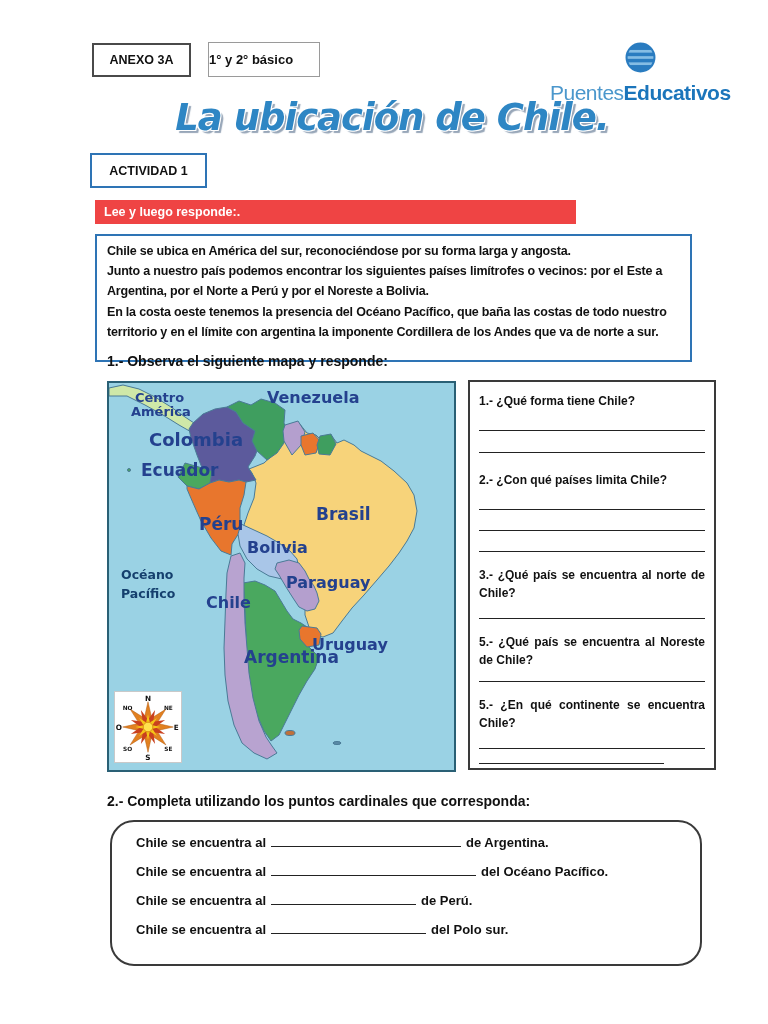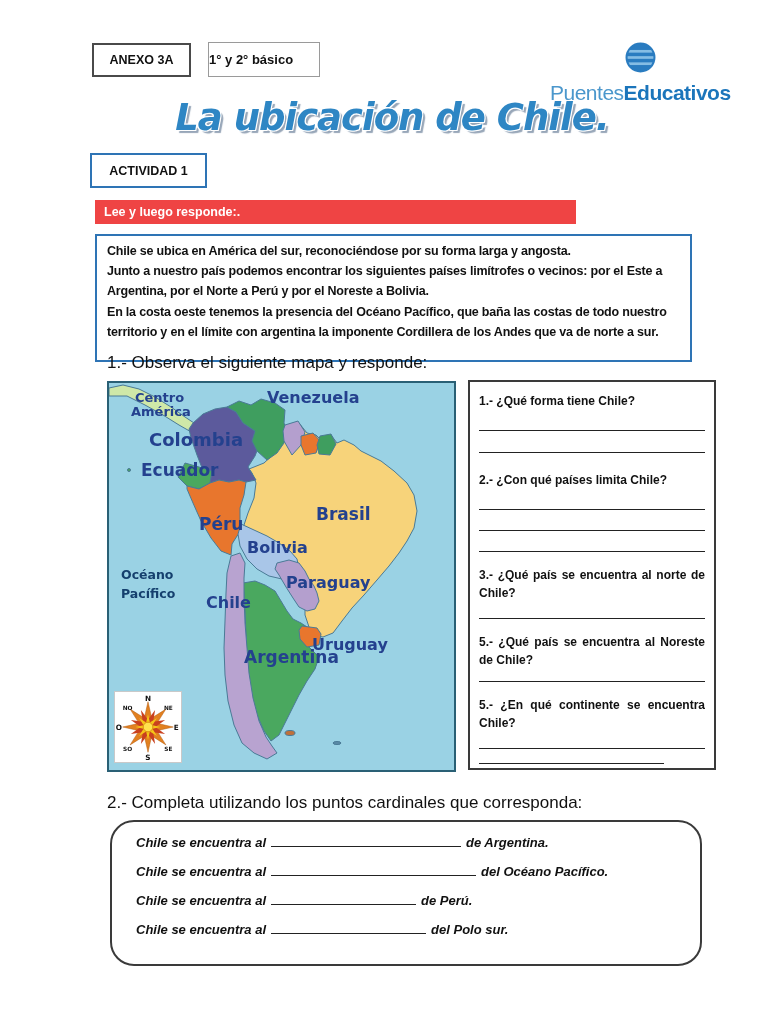--- a/index.html
+++ b/index.html
@@ -27,21 +27,21 @@
   .actividad-box{position:absolute;left:90px;top:153px;width:113px;height:31px;border:2px solid #2e74b5;
                  display:flex;align-items:center;justify-content:center;font-weight:bold;font-size:12.5px;}
 
   .banner{position:absolute;left:95px;top:200px;width:481px;height:24px;background:#ef4444;
           color:#fff;font-weight:bold;font-size:12.5px;line-height:24px;padding-left:9px;box-sizing:border-box;}
 
   .intro-box{position:absolute;left:95px;top:234px;width:597px;height:128px;border:2px solid #2e74b5;
              box-sizing:border-box;padding:5px 10px;}
   .intro-box p{margin:0;font-size:12.5px;font-weight:bold;line-height:20.2px;letter-spacing:-0.2px;}
 
-  .s-heading{position:absolute;font-weight:normal;font-size:17px;}
+  .s-heading{position:absolute;font-weight:bold;font-size:14px;}
   .s1{left:107px;top:353px;}
   .s2{left:107px;top:793px;}
 
   
   .map{position:absolute;left:107px;top:381px;width:349px;height:391px;border:2px solid #2a6075;
        box-sizing:border-box;background:#0ea5e9;}
   .map svg{display:block;}
   .mlabel{font-family:"DejaVu Sans",sans-serif;font-weight:bold;fill:#24418e;}
   .olabel{font-family:"DejaVu Sans",sans-serif;font-weight:bold;fill:#15406e;}
   .clabel{font-family:"DejaVu Sans",sans-serif;font-weight:bold;fill:#111;}
@@ -50,21 +50,21 @@
   .qbox{position:absolute;left:468px;top:380px;width:248px;height:390px;border:2px solid #3a3a3a;
         box-sizing:border-box;padding:8px 9px;}
   .qtext{font-size:12px;font-weight:bold;text-align:justify;line-height:18px;}
   .ql{border-bottom:1.4px solid #222;height:0;}
   .mt2{margin-top:2px;}  .mt12{margin-top:12px;} .mt14{margin-top:14px;}
   .mt16{margin-top:16px;} .mt18{margin-top:18px;} .mt20{margin-top:20px;} .mt21{margin-top:21px;}
   .w82{width:82%;}
 
   
   .round-box{position:absolute;left:110px;top:820px;width:592px;height:146px;border:2px solid #3a3a3a;
-             border-radius:24px;box-sizing:border-box;padding:12px 24px 0 24px;font-style:italic;}
+             border-radius:24px;box-sizing:border-box;padding:12px 24px 0 24px;}
   .fill-line{display:flex;align-items:baseline;height:29px;font-size:13px;font-weight:bold;white-space:nowrap;}
   .blank{display:inline-block;border-bottom:1.4px solid #222;height:12px;margin:0 5px 0 5px;}
   .bw1{width:190px;} .bw2{width:205px;} .bw3{width:145px;} .bw4{width:155px;}
 
   .compass{position:absolute;left:5px;bottom:7px;width:66px;height:70px;background:#fff;border:1px solid #c9c9c9;}
 </style>
 </head>
 <body>
 
 <div class="page">

